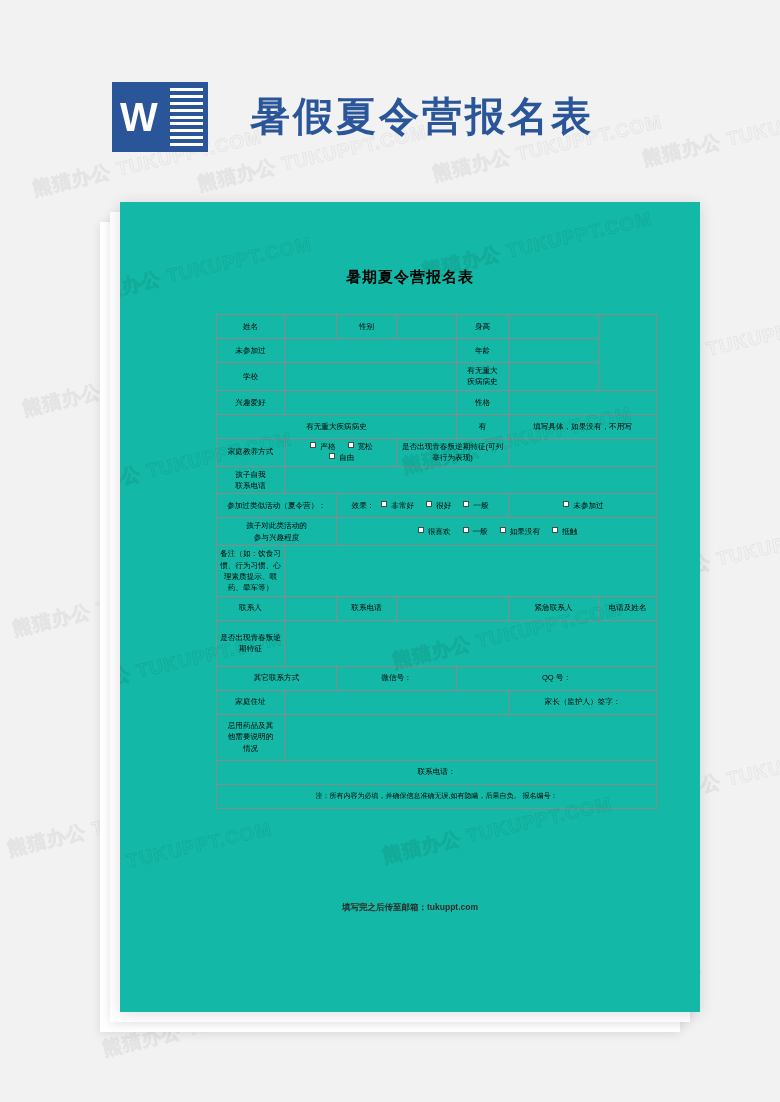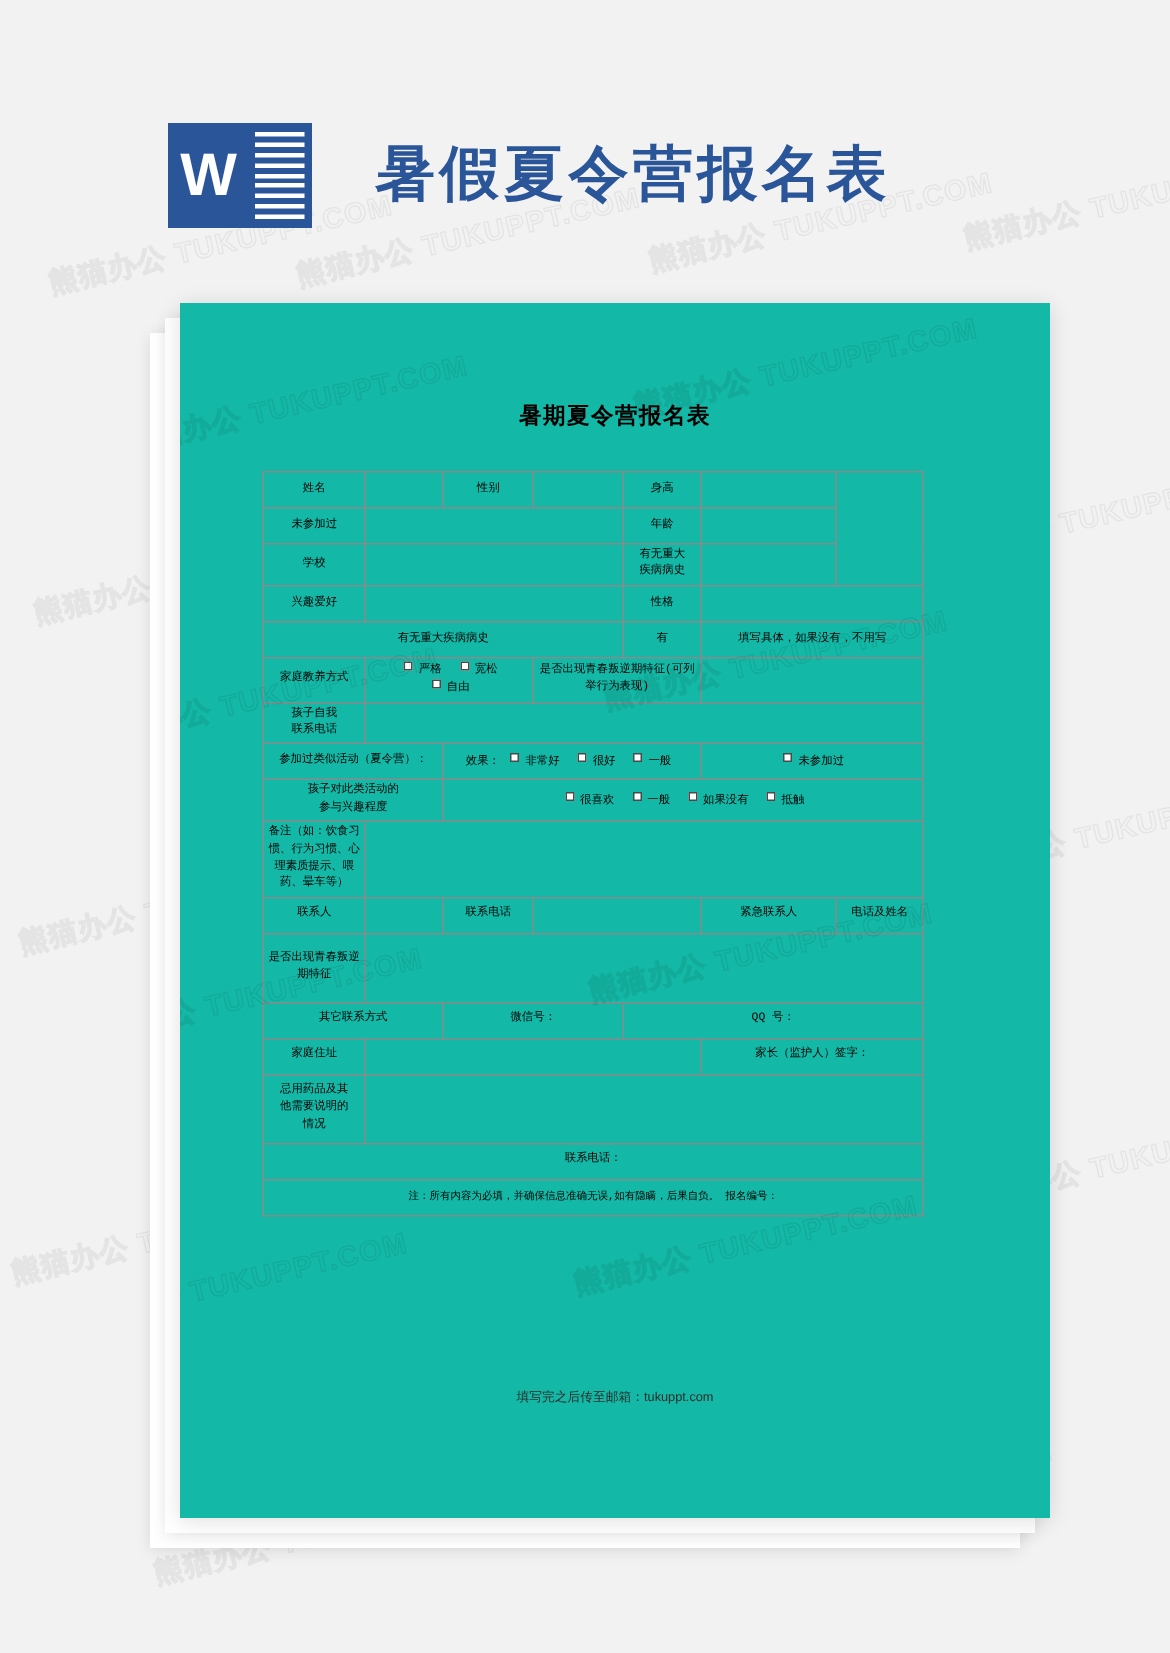--- a/index.html
+++ b/index.html
@@ -79,21 +79,22 @@
     font-family: "Liberation Sans", sans-serif;
   }
 
   
   .form-wrap { position: absolute; left: 55px; top: 112px; width: 440px; z-index: 5; }
   table.form {
     width: 440px; border-collapse: collapse;
     table-layout: fixed;
     border: 1.4px solid #1a1a1a;
     font-size: 7.6px; color: #000;
-    font-family: Liberation Mono, monospace;
+    font-family: Liberation Sans, sans-serif;
+    margin-left: 41px;
   }
   table.form td {
     border: 0.8px solid #8a8a8a;
     text-align: center; vertical-align: middle;
     padding: 2px 3px;
     line-height: 1.5;
     height: 24px;
   }
   td.lbl { font-weight: 400; }
   td.blank { }
@@ -103,22 +104,22 @@
     border: 0.8px solid #4a4a4a;
     margin-right: 4px; margin-left: 2px;
     vertical-align: 1px; background: #fff;
   }
   .opt { display: inline-block; margin: 0 5px; white-space: nowrap; }
   td.left { text-align: left; padding-left: 6px; }
   .note-row { font-size: 7px; }
 
   .footer-note {
     position: absolute; left: 0; top: 700px; width: 580px;
-    text-align: center; font-size: 8.5px; font-weight: 400; color: #2b2b2b;
-    z-index: 5; font-family: "Liberation Sans", sans-serif; margin-top: 24px;
+    text-align: center; font-size: 8.5px; font-weight: 700; color: #2b2b2b;
+    z-index: 5; font-family: "Liberation Sans", sans-serif;
   }
 </style>
 </head>
 <body>
 
 <div id="root">
 
   <div class="wm-layer">
     <div class="wm" style="left:30px; top:150px;">熊猫办公 TUKUPPT.COM</div>
     <div class="wm" style="left:195px; top:145px;">熊猫办公 TUKUPPT.COM</div>

